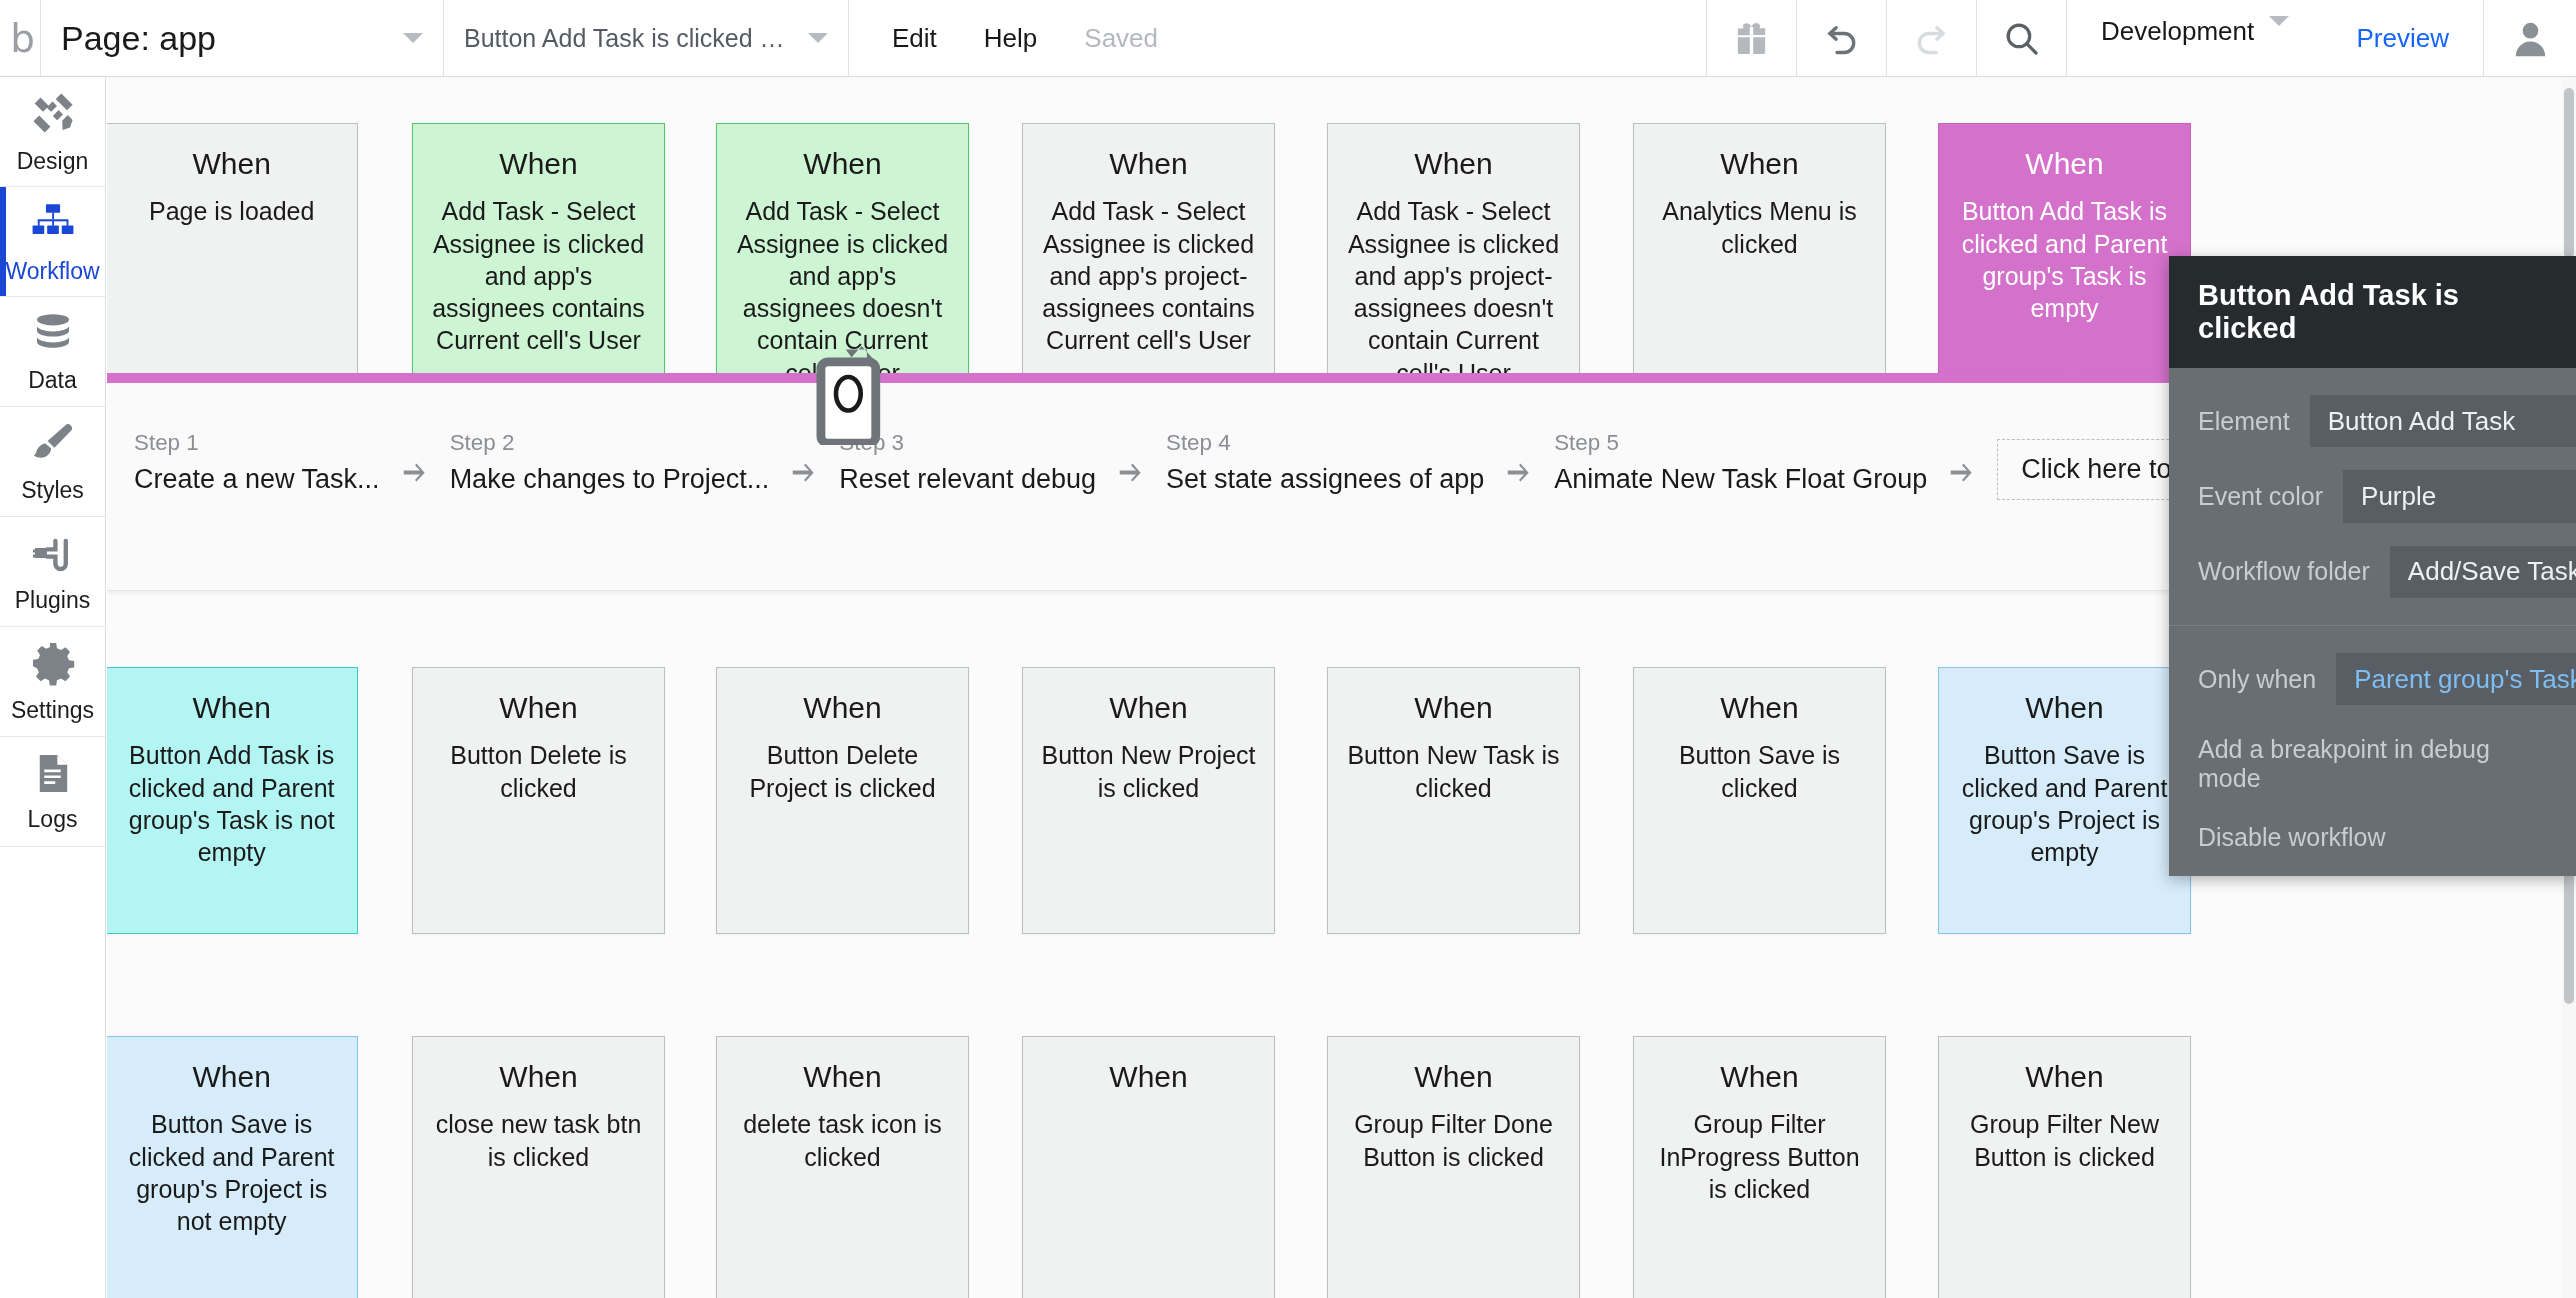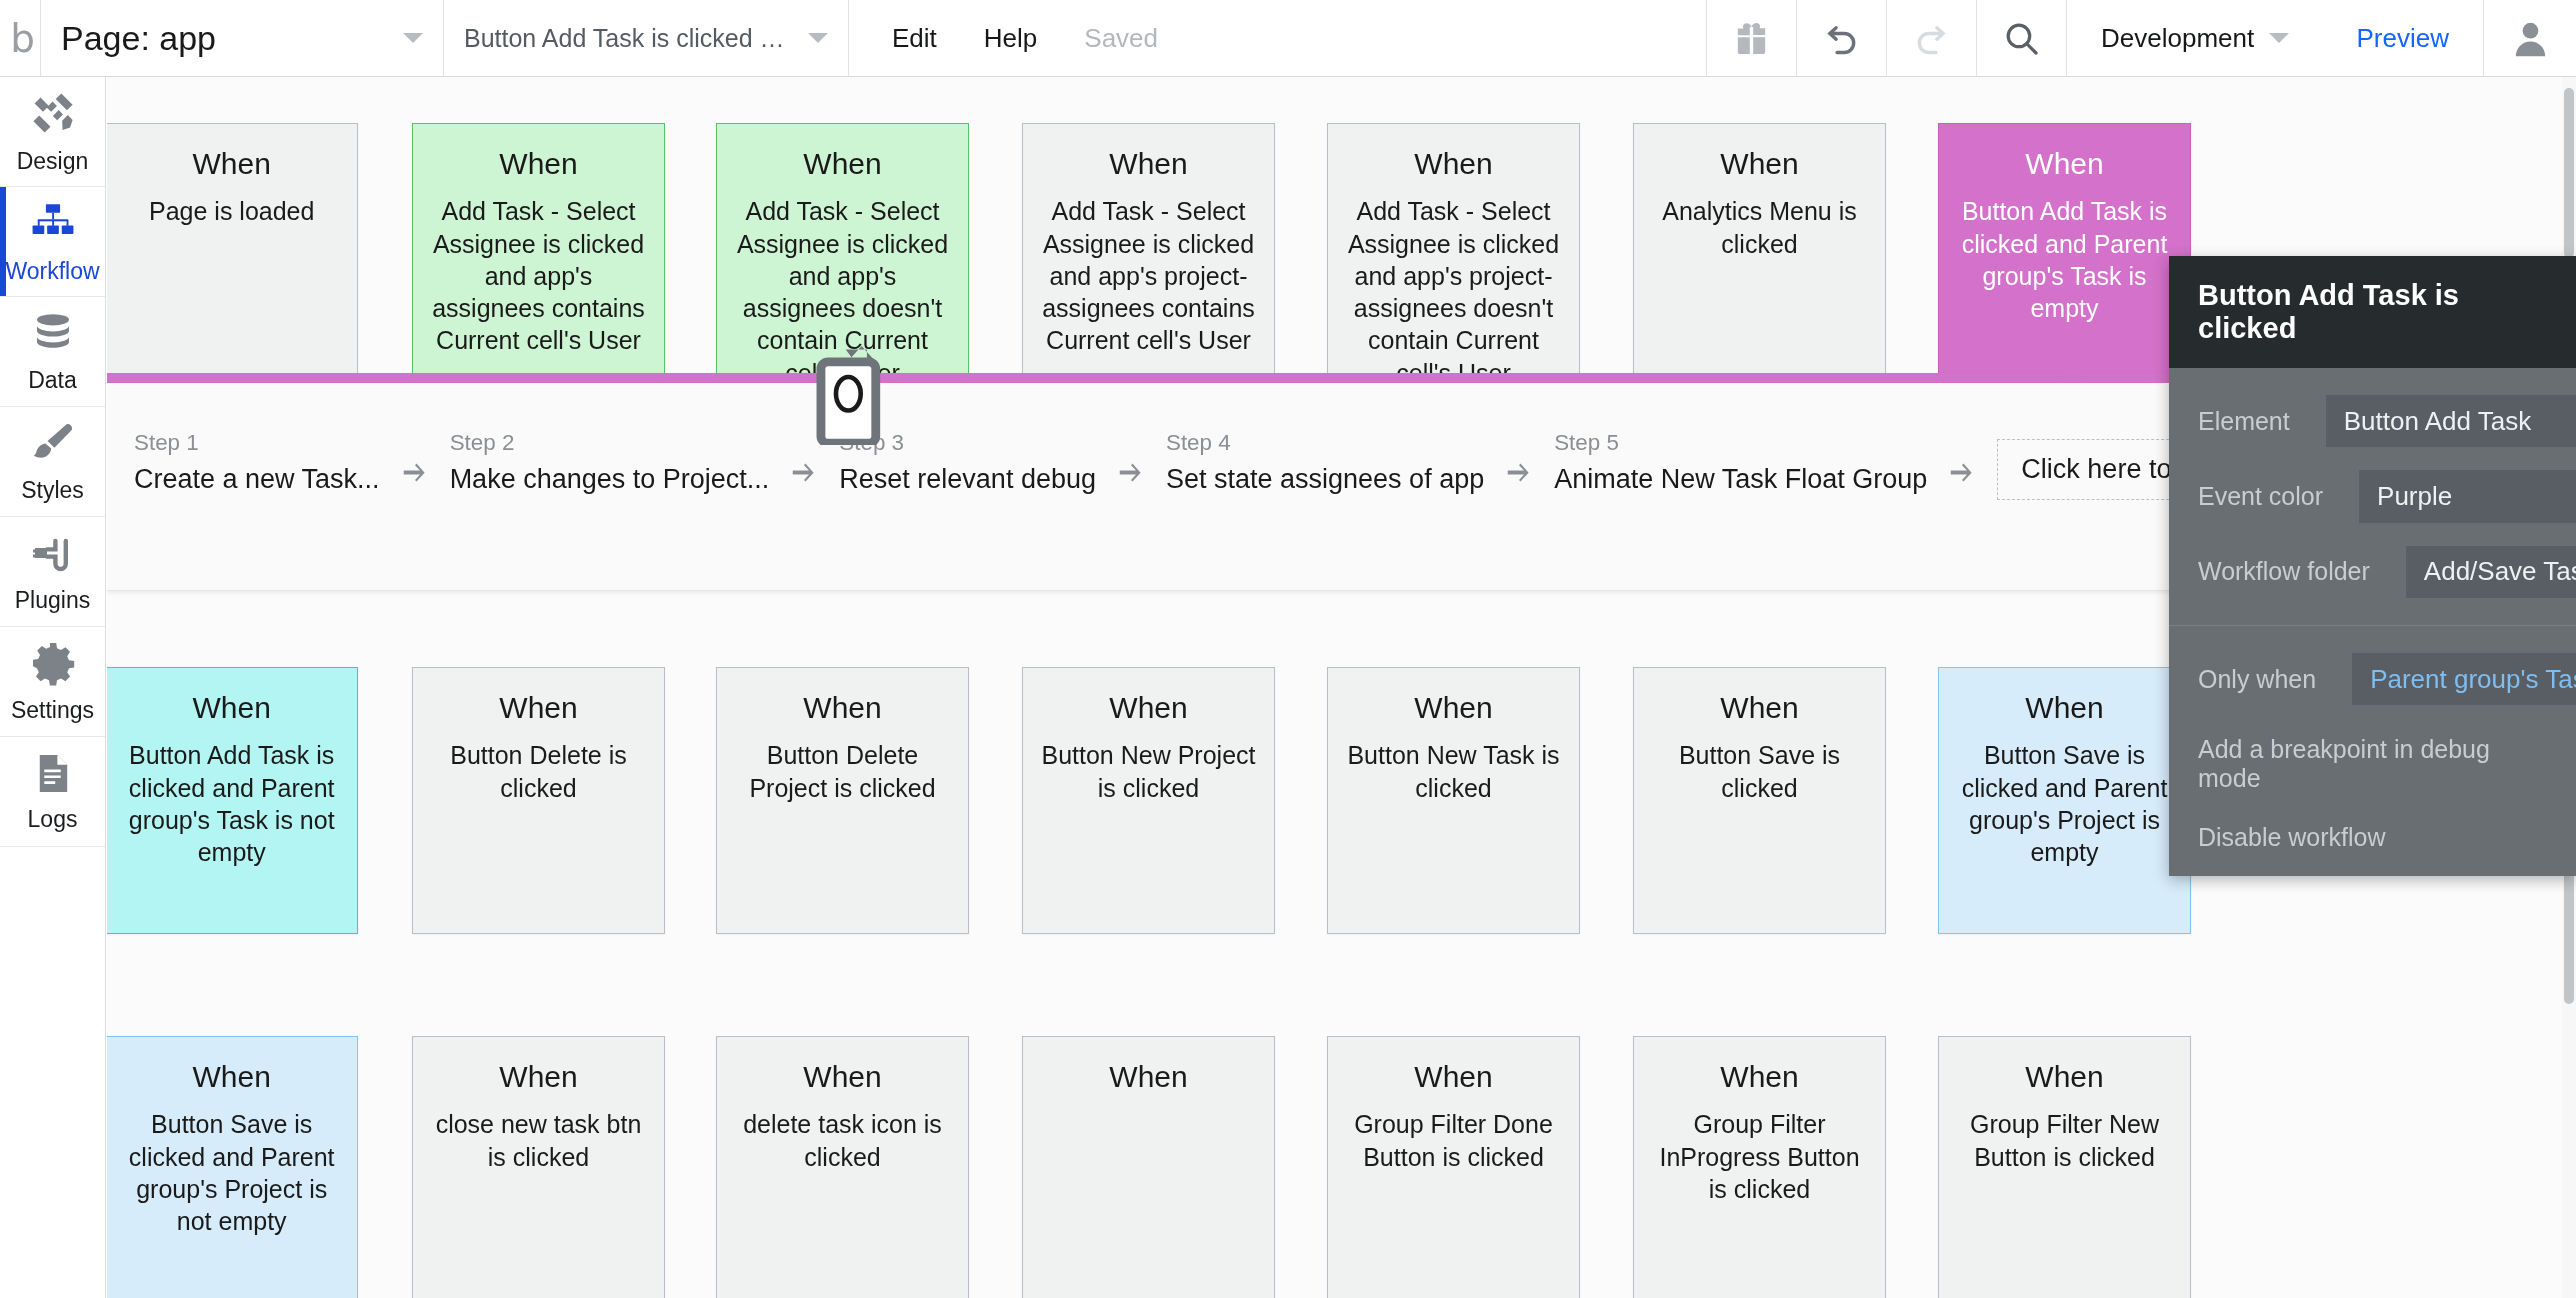--- a/index.html
+++ b/index.html
@@ -47,21 +47,21 @@
   #menu-area { display: flex; align-items: center; gap: 47px; padding: 0 43px; }
   .menu-item { font-size: 26px; color: #17181a; }
   #saved-label { font-size: 26px; color: #b4b8bd; }
   #topbar-spacer { flex: 1; }
   .icon-cell {
     width: 90px; display: flex; align-items: center; justify-content: center;
     border-left: 0.9px solid #e0e2e5; height: 100%;
   }
   .icon-cell svg { display: block; }
   #env-cell {
-    display: flex; align-items: center; gap: 14.3px; padding: 16px 34px;
+    display: flex; align-items: flex-start; gap: 14.3px; padding: 16px 34px;
     border-left: 0.9px solid #e0e2e5; height: 100%;
   }
   #env-cell .lbl { font-size: 26px; color: #17181a; }
   #preview-cell {
     display: flex; align-items: center; padding: 0 34px; height: 100%;
   }
   #preview-cell .lbl { font-size: 26px; color: #1565ff; }
   #avatar-cell {
     width: 93px; display: flex; align-items: center; justify-content: center;
     border-left: 0.9px solid #e0e2e5; height: 100%;
@@ -160,21 +160,21 @@
     box-shadow: 0 3.6px 14.3px rgba(0,0,0,0.3);
   }
   #popup-head {
     background: #262b2e; padding: 23px 29px; color: #ffffff;
     font-size: 29px;
     font-weight: bold;
   }
   #popup-body { padding: 27px 0 16px 0; }
   .pp-row {
     display: flex; align-items: center; padding: 0 0 0 29px;
-    margin-bottom: 23px; gap: 36px;
+    margin-bottom: 23px; gap: 20px;
   }
   .pp-label { font-size: 25px; color: #c9cdd0; white-space: nowrap; }
   .pp-value {
     background: #585e63; color: #eef1f3; font-size: 26px;
     padding: 10.7px 18px; white-space: nowrap; overflow: hidden;
     flex: 1;
   }
   .pp-divider { height: 0.9px; background: #7a7f84; margin: 27px 0 27px 0; }
   .pp-row.cond { margin-bottom: 30px; }
   .pp-value.cond { color: #7fbef2; }

